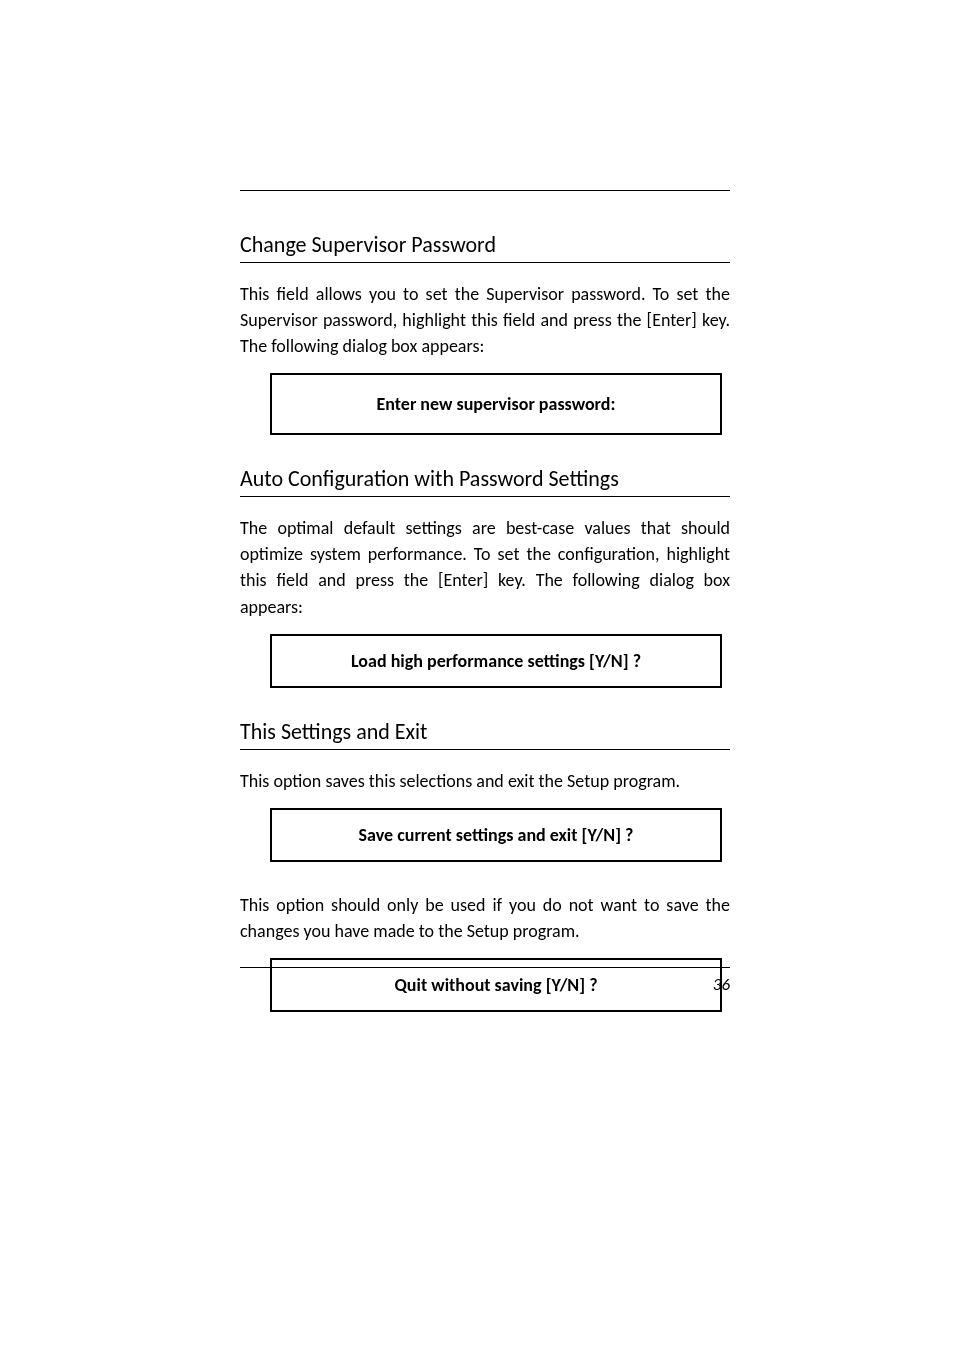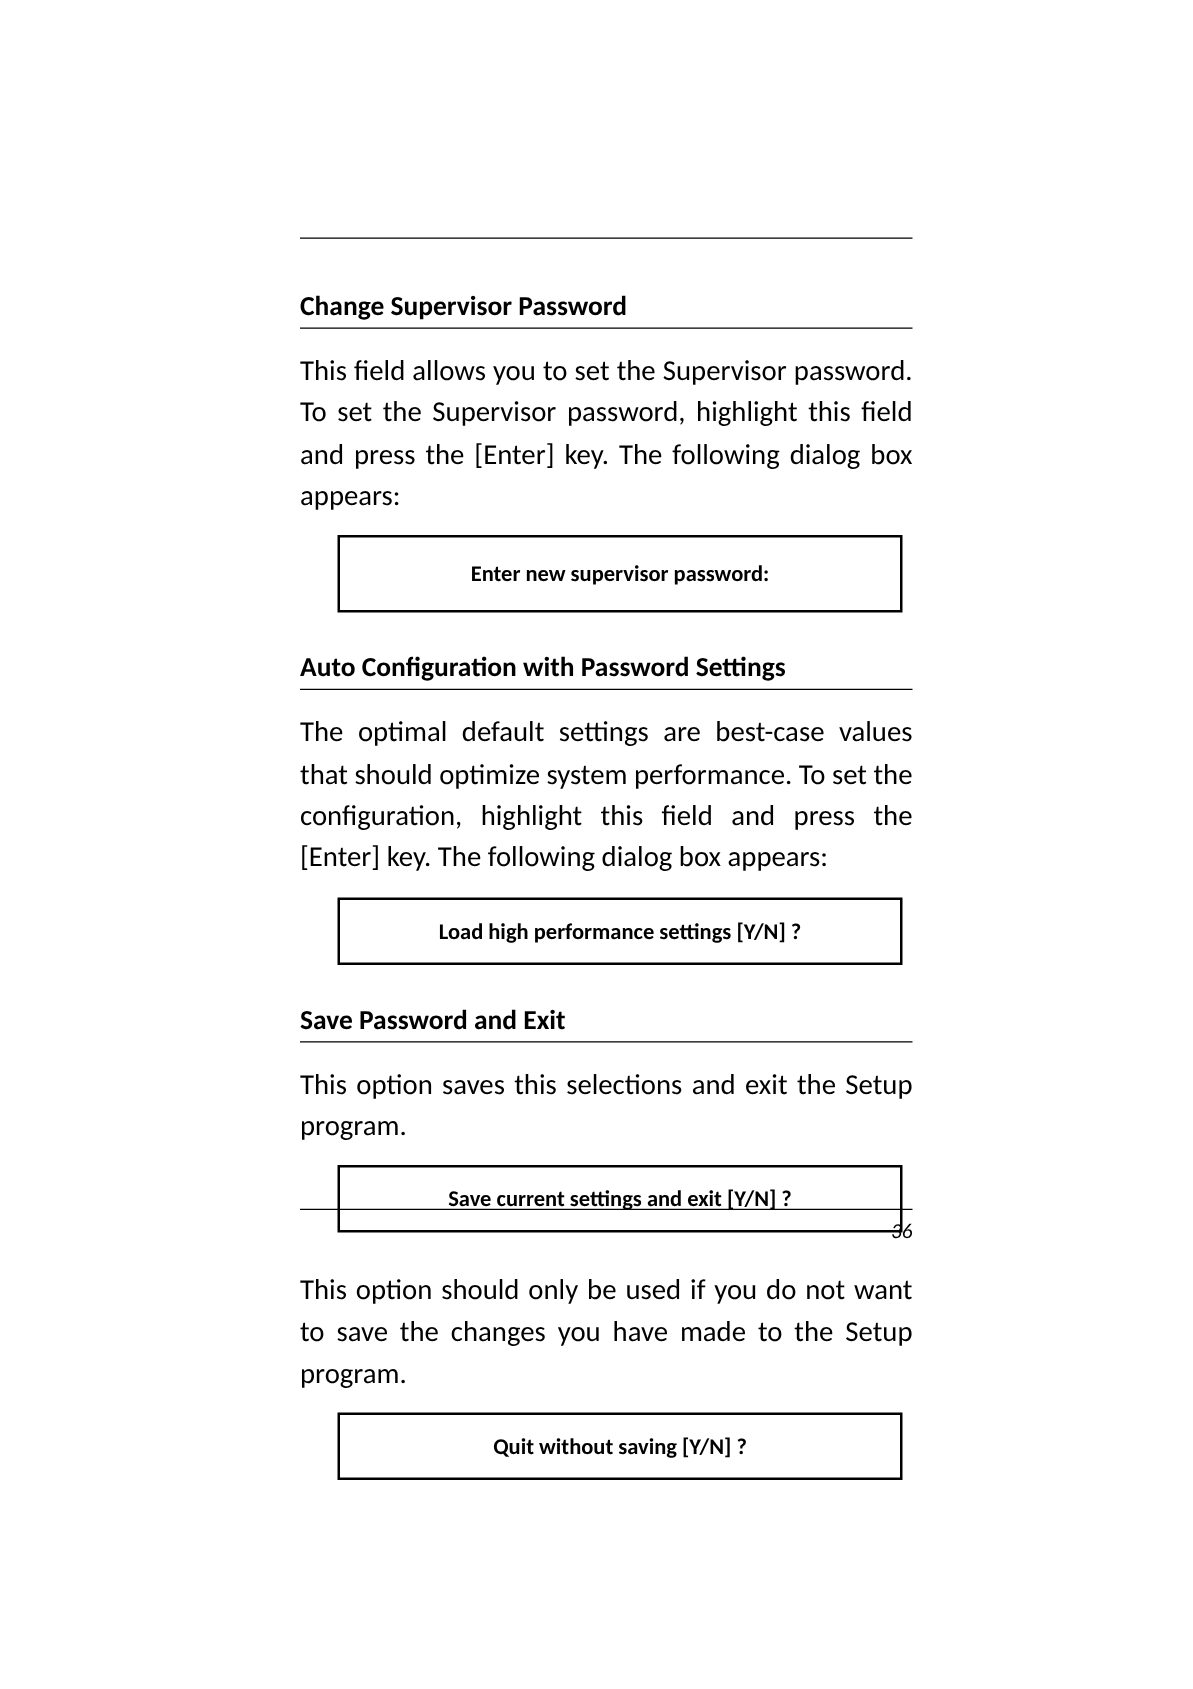--- a/index.html
+++ b/index.html
@@ -20,27 +20,27 @@
       left: 240px;
       top: 190px;
       width: 490px;
     }
     .top-rule {
       border-top: 1.5px solid #000;
       margin-bottom: 40px;
     }
     .section-heading {
       font-size: 22px;
-      font-weight: 700;
+      font-weight: 400;
       padding-bottom: 4px;
       border-bottom: 1px solid #000;
       margin-bottom: 18px;
     }
     .body-text {
-      font-size: 23px;
+      font-size: 18px;
       line-height: 1.45;
       text-align: justify;
       text-justify: inter-word;
       margin-bottom: 14px;
       font-weight: 300;
     }
     .dialog-box {
       border: 2.5px solid #000;
       margin-left: 30px;
       margin-right: 8px;
@@ -82,21 +82,21 @@
     <div class="dialog-box first">Enter new supervisor password:</div>
   </div>
 
   <div>
     <h2 class="section-heading">Auto Configuration with Password Settings</h2>
     <p class="body-text">The optimal default settings are best-case values that should optimize system performance.  To set the configuration, highlight this field and press the [Enter] key.  The following dialog box appears:</p>
     <div class="dialog-box">Load high performance settings [Y/N]  ?</div>
   </div>
 
   <div>
-    <h2 class="section-heading">Save Password and Exit</h2>
+    <h2 class="section-heading">This Settings and Exit</h2>
     <p class="body-text">This option saves this selections and exit the Setup program.</p>
     <div class="dialog-box">Save current settings and exit [Y/N] ?</div>
   </div>
 
   <div>
     <p class="body-text">This option should only be used if you do not want to save the changes you have made to the Setup program.</p>
     <div class="dialog-box">Quit without saving [Y/N]  ?</div>
   </div>
 </div>
 

